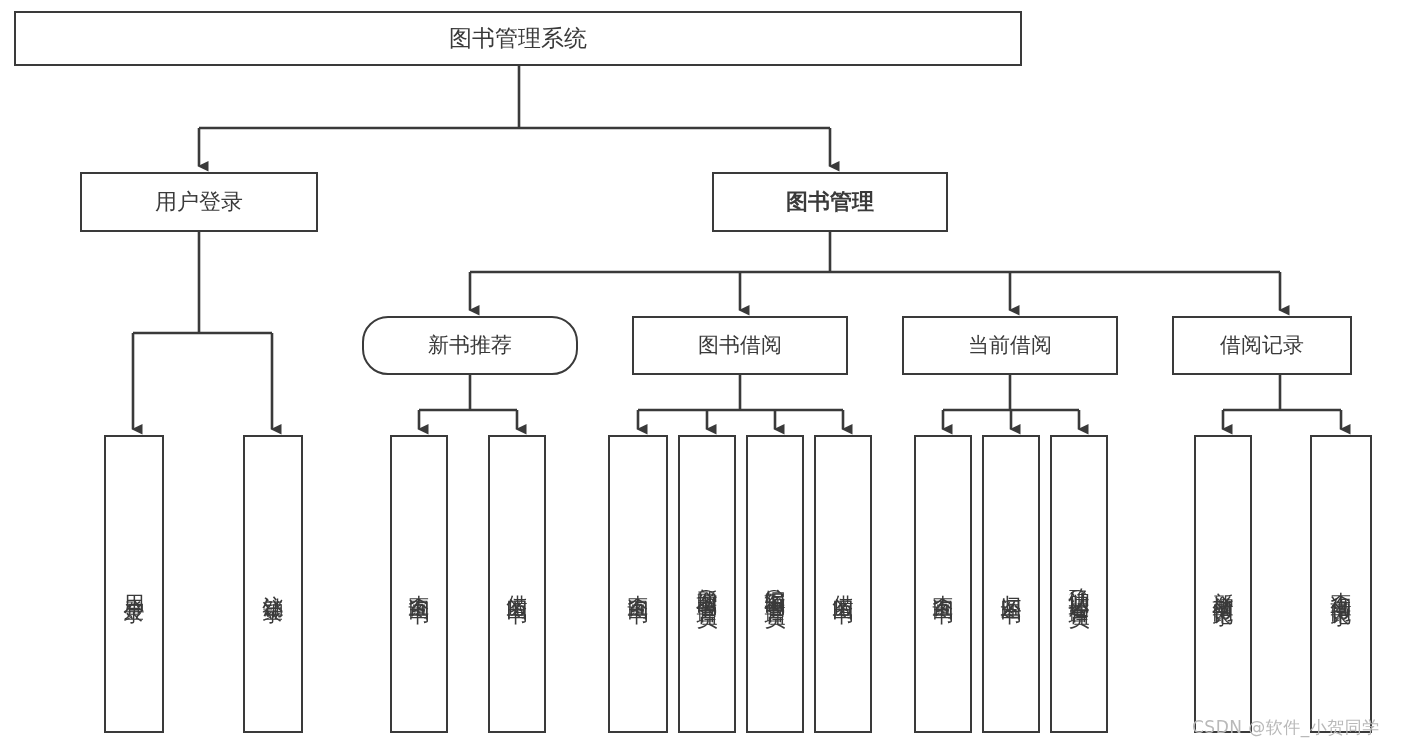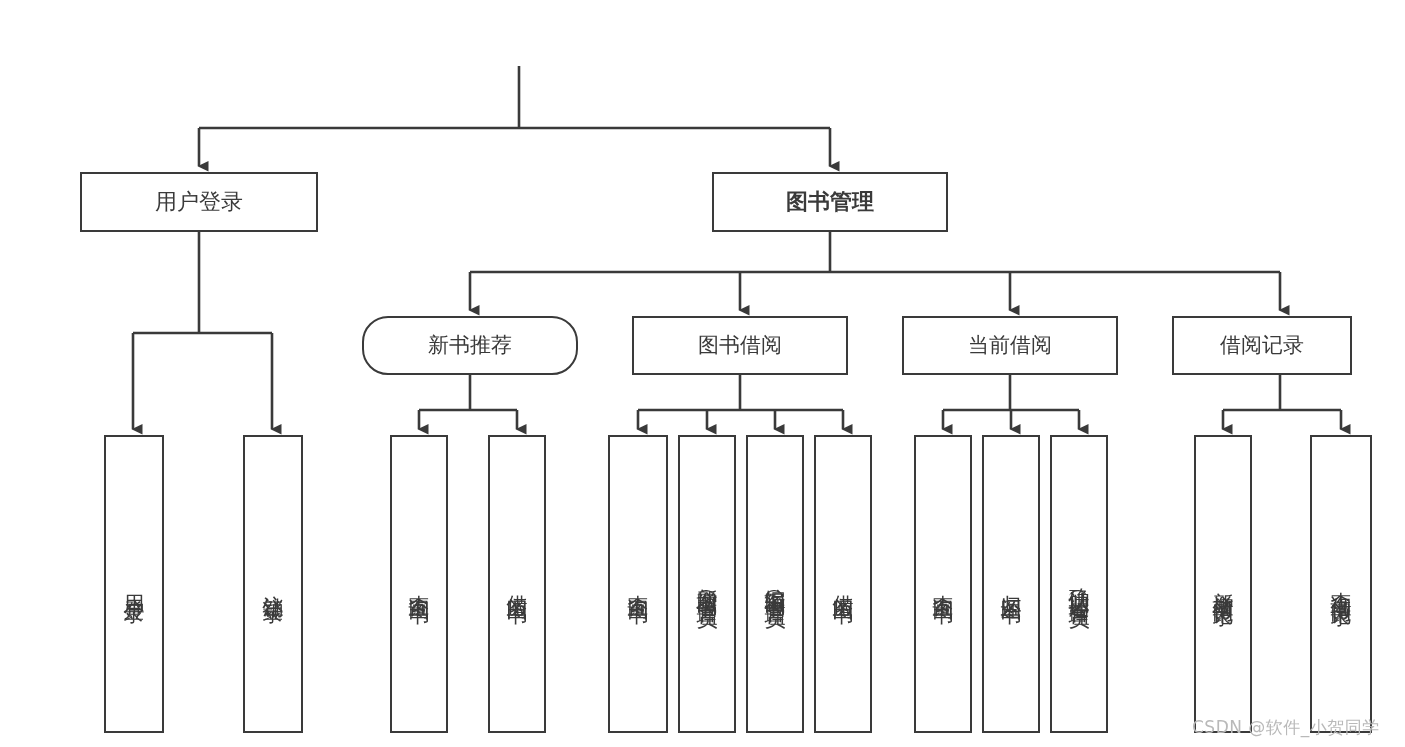--- a/index.html
+++ b/index.html
@@ -121,20 +121,21 @@
       <path d="M1011,410 L1011,429" marker-end="url(#arr)"></path>
       <path d="M1079,410 L1079,429" marker-end="url(#arr)"></path>
 
       <path d="M1280,375 L1280,410"></path>
       <path d="M1223,410 L1341,410"></path>
       <path d="M1223,410 L1223,429" marker-end="url(#arr)"></path>
       <path d="M1341,410 L1341,429" marker-end="url(#arr)"></path>
     </g>
   </svg>
 
+  <div class="node root" style="left: 14px; top: 11px; width: 1008px; height: 55px; border-color: rgb(58, 58, 58); color: rgb(58, 58, 58);">图书管理系统</div>
 
   <div class="node lvl1" style="left: 80px; top: 172px; width: 238px; height: 60px; border-color: rgb(58, 58, 58); color: rgb(58, 58, 58);">用户登录</div>
   <div class="node lvl1" style="left: 712px; top: 172px; width: 236px; height: 60px; border-color: rgb(58, 58, 58); color: rgb(58, 58, 58); font-weight: bold;">图书管理</div>
 
   <div class="node lvl2" style="left: 362px; top: 316px; width: 216px; height: 59px; border-color: rgb(58, 58, 58); color: rgb(58, 58, 58); border-radius: 26px;">新书推荐</div>
   <div class="node lvl2" style="left: 632px; top: 316px; width: 216px; height: 59px; border-color: rgb(58, 58, 58); color: rgb(58, 58, 58);">图书借阅</div>
   <div class="node lvl2" style="left: 902px; top: 316px; width: 216px; height: 59px; border-color: rgb(58, 58, 58); color: rgb(58, 58, 58);">当前借阅</div>
   <div class="node lvl2" style="left: 1172px; top: 316px; width: 180px; height: 59px; border-color: rgb(58, 58, 58); color: rgb(58, 58, 58);">借阅记录</div>
 
   <div class="node leaf" style="left: 104px; top: 435px; width: 60px; height: 298px; border-color: rgb(58, 58, 58); color: rgb(58, 58, 58);">

